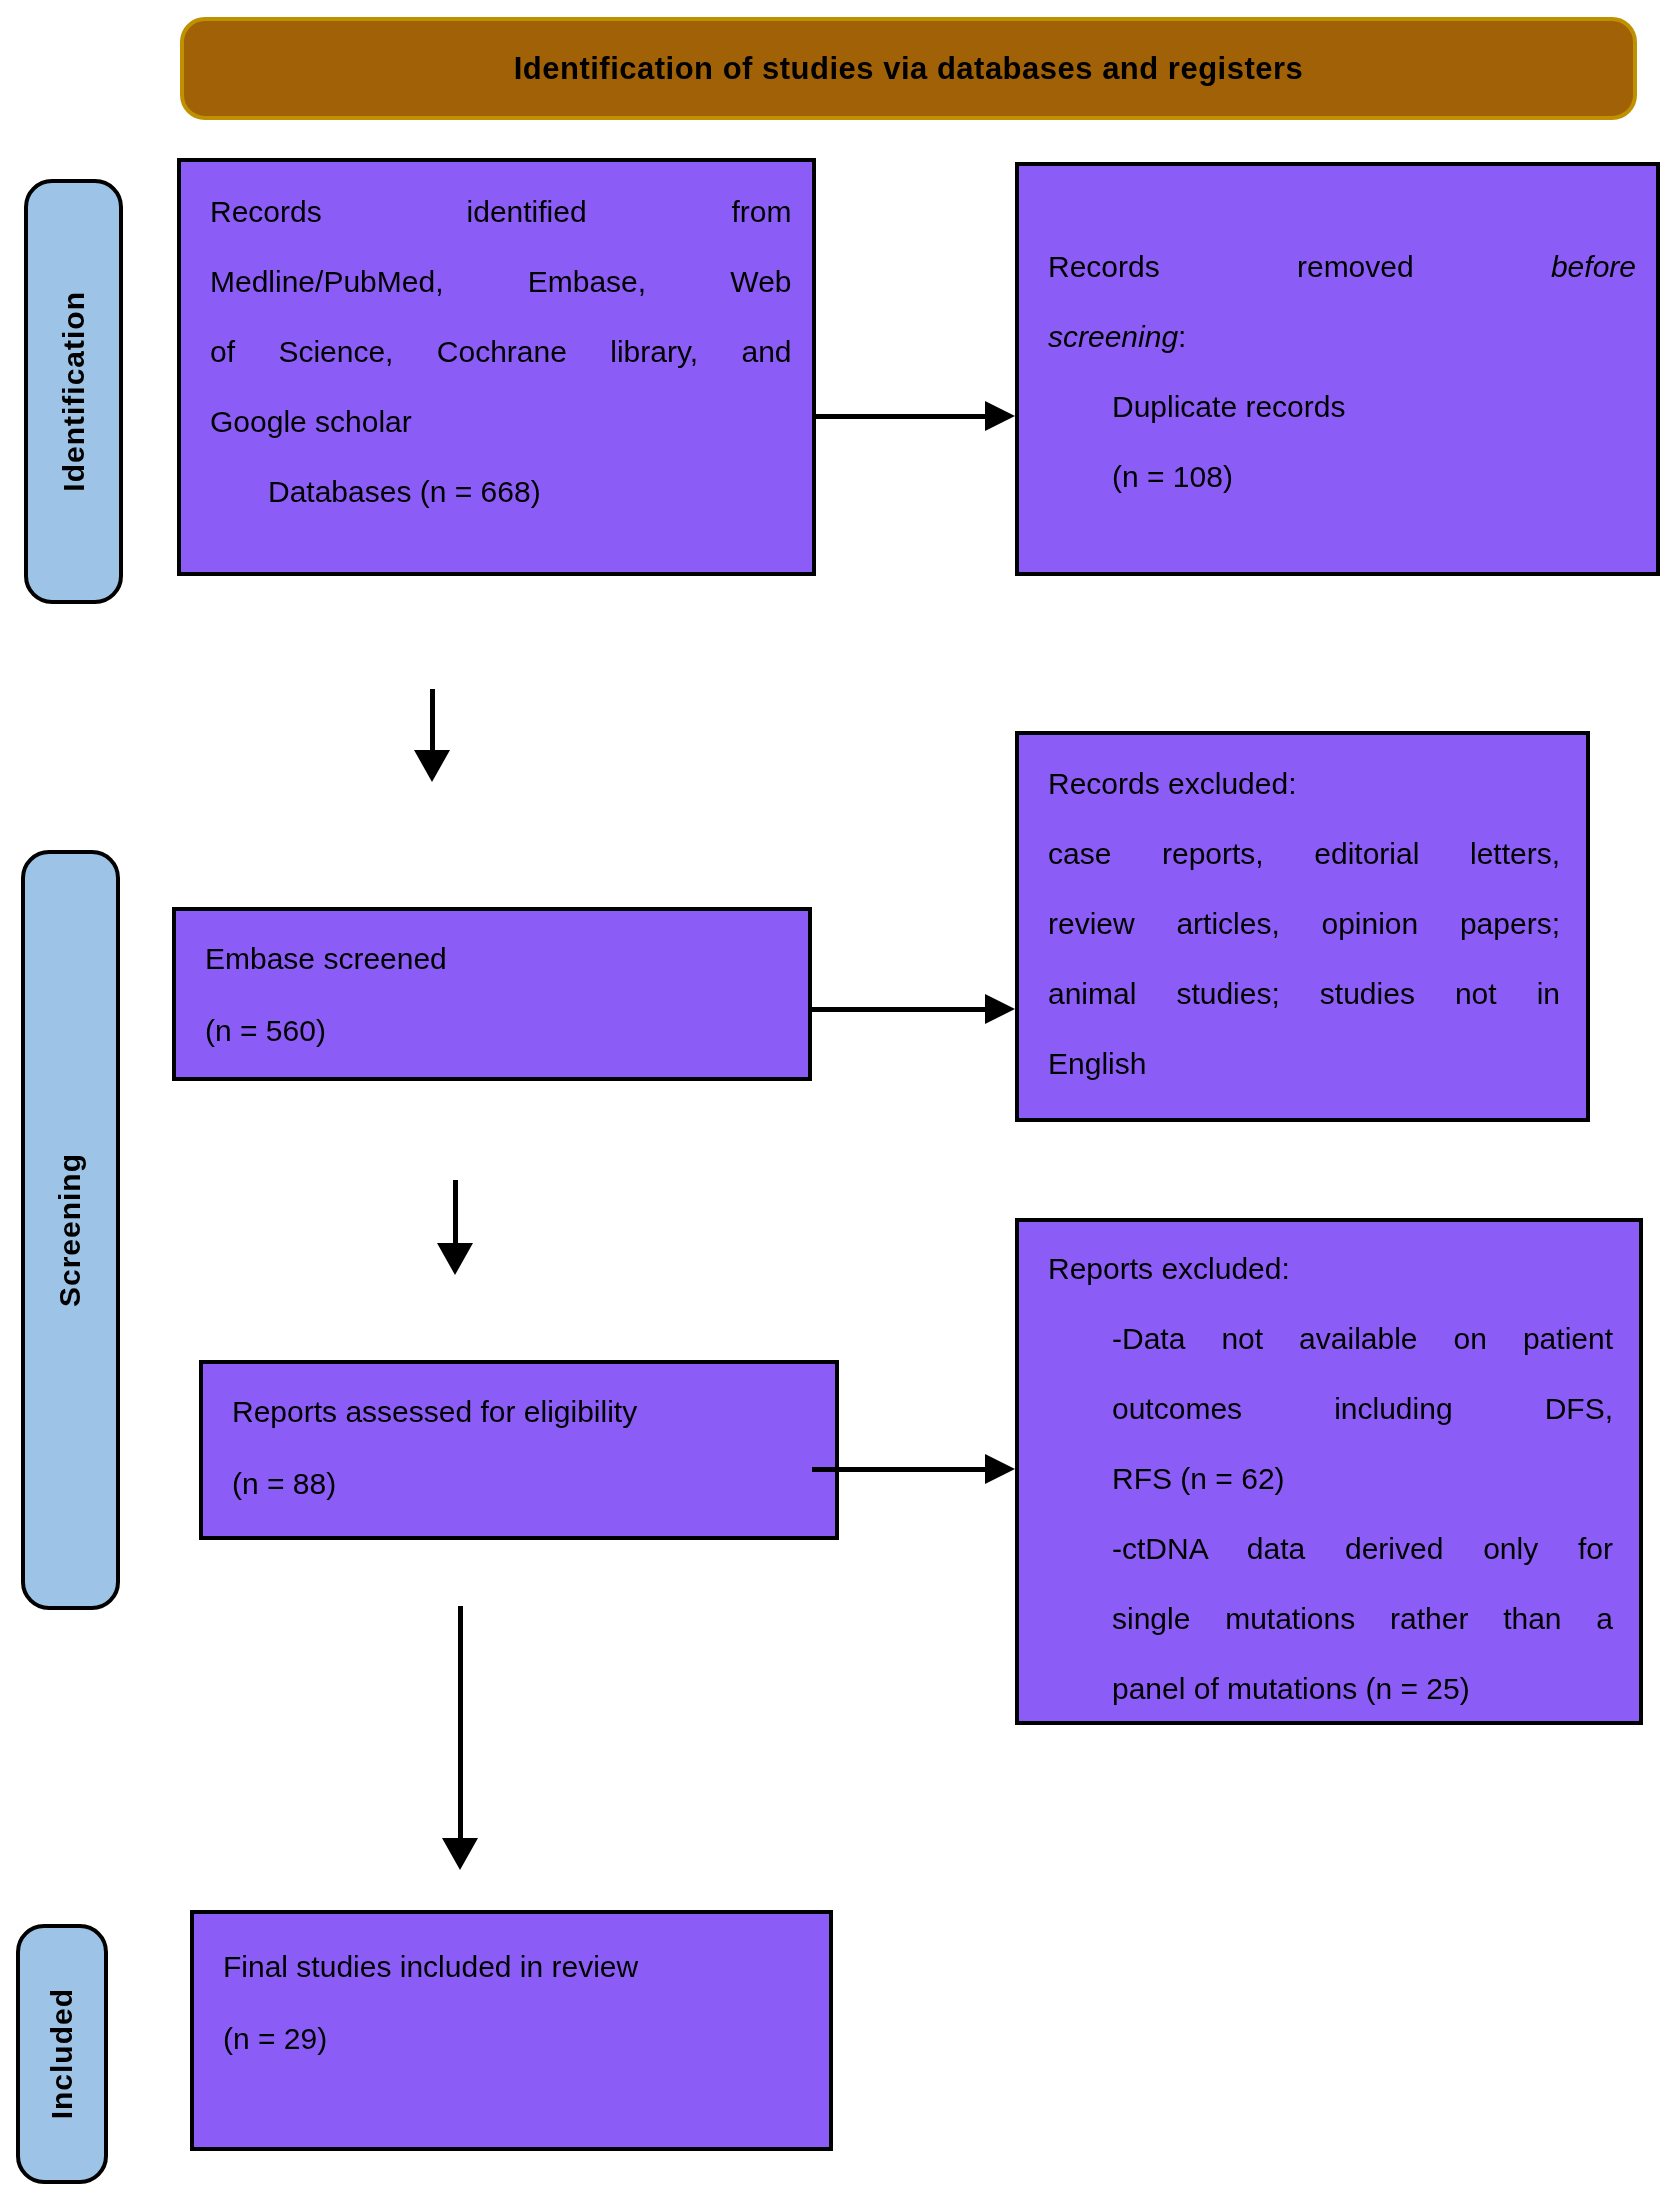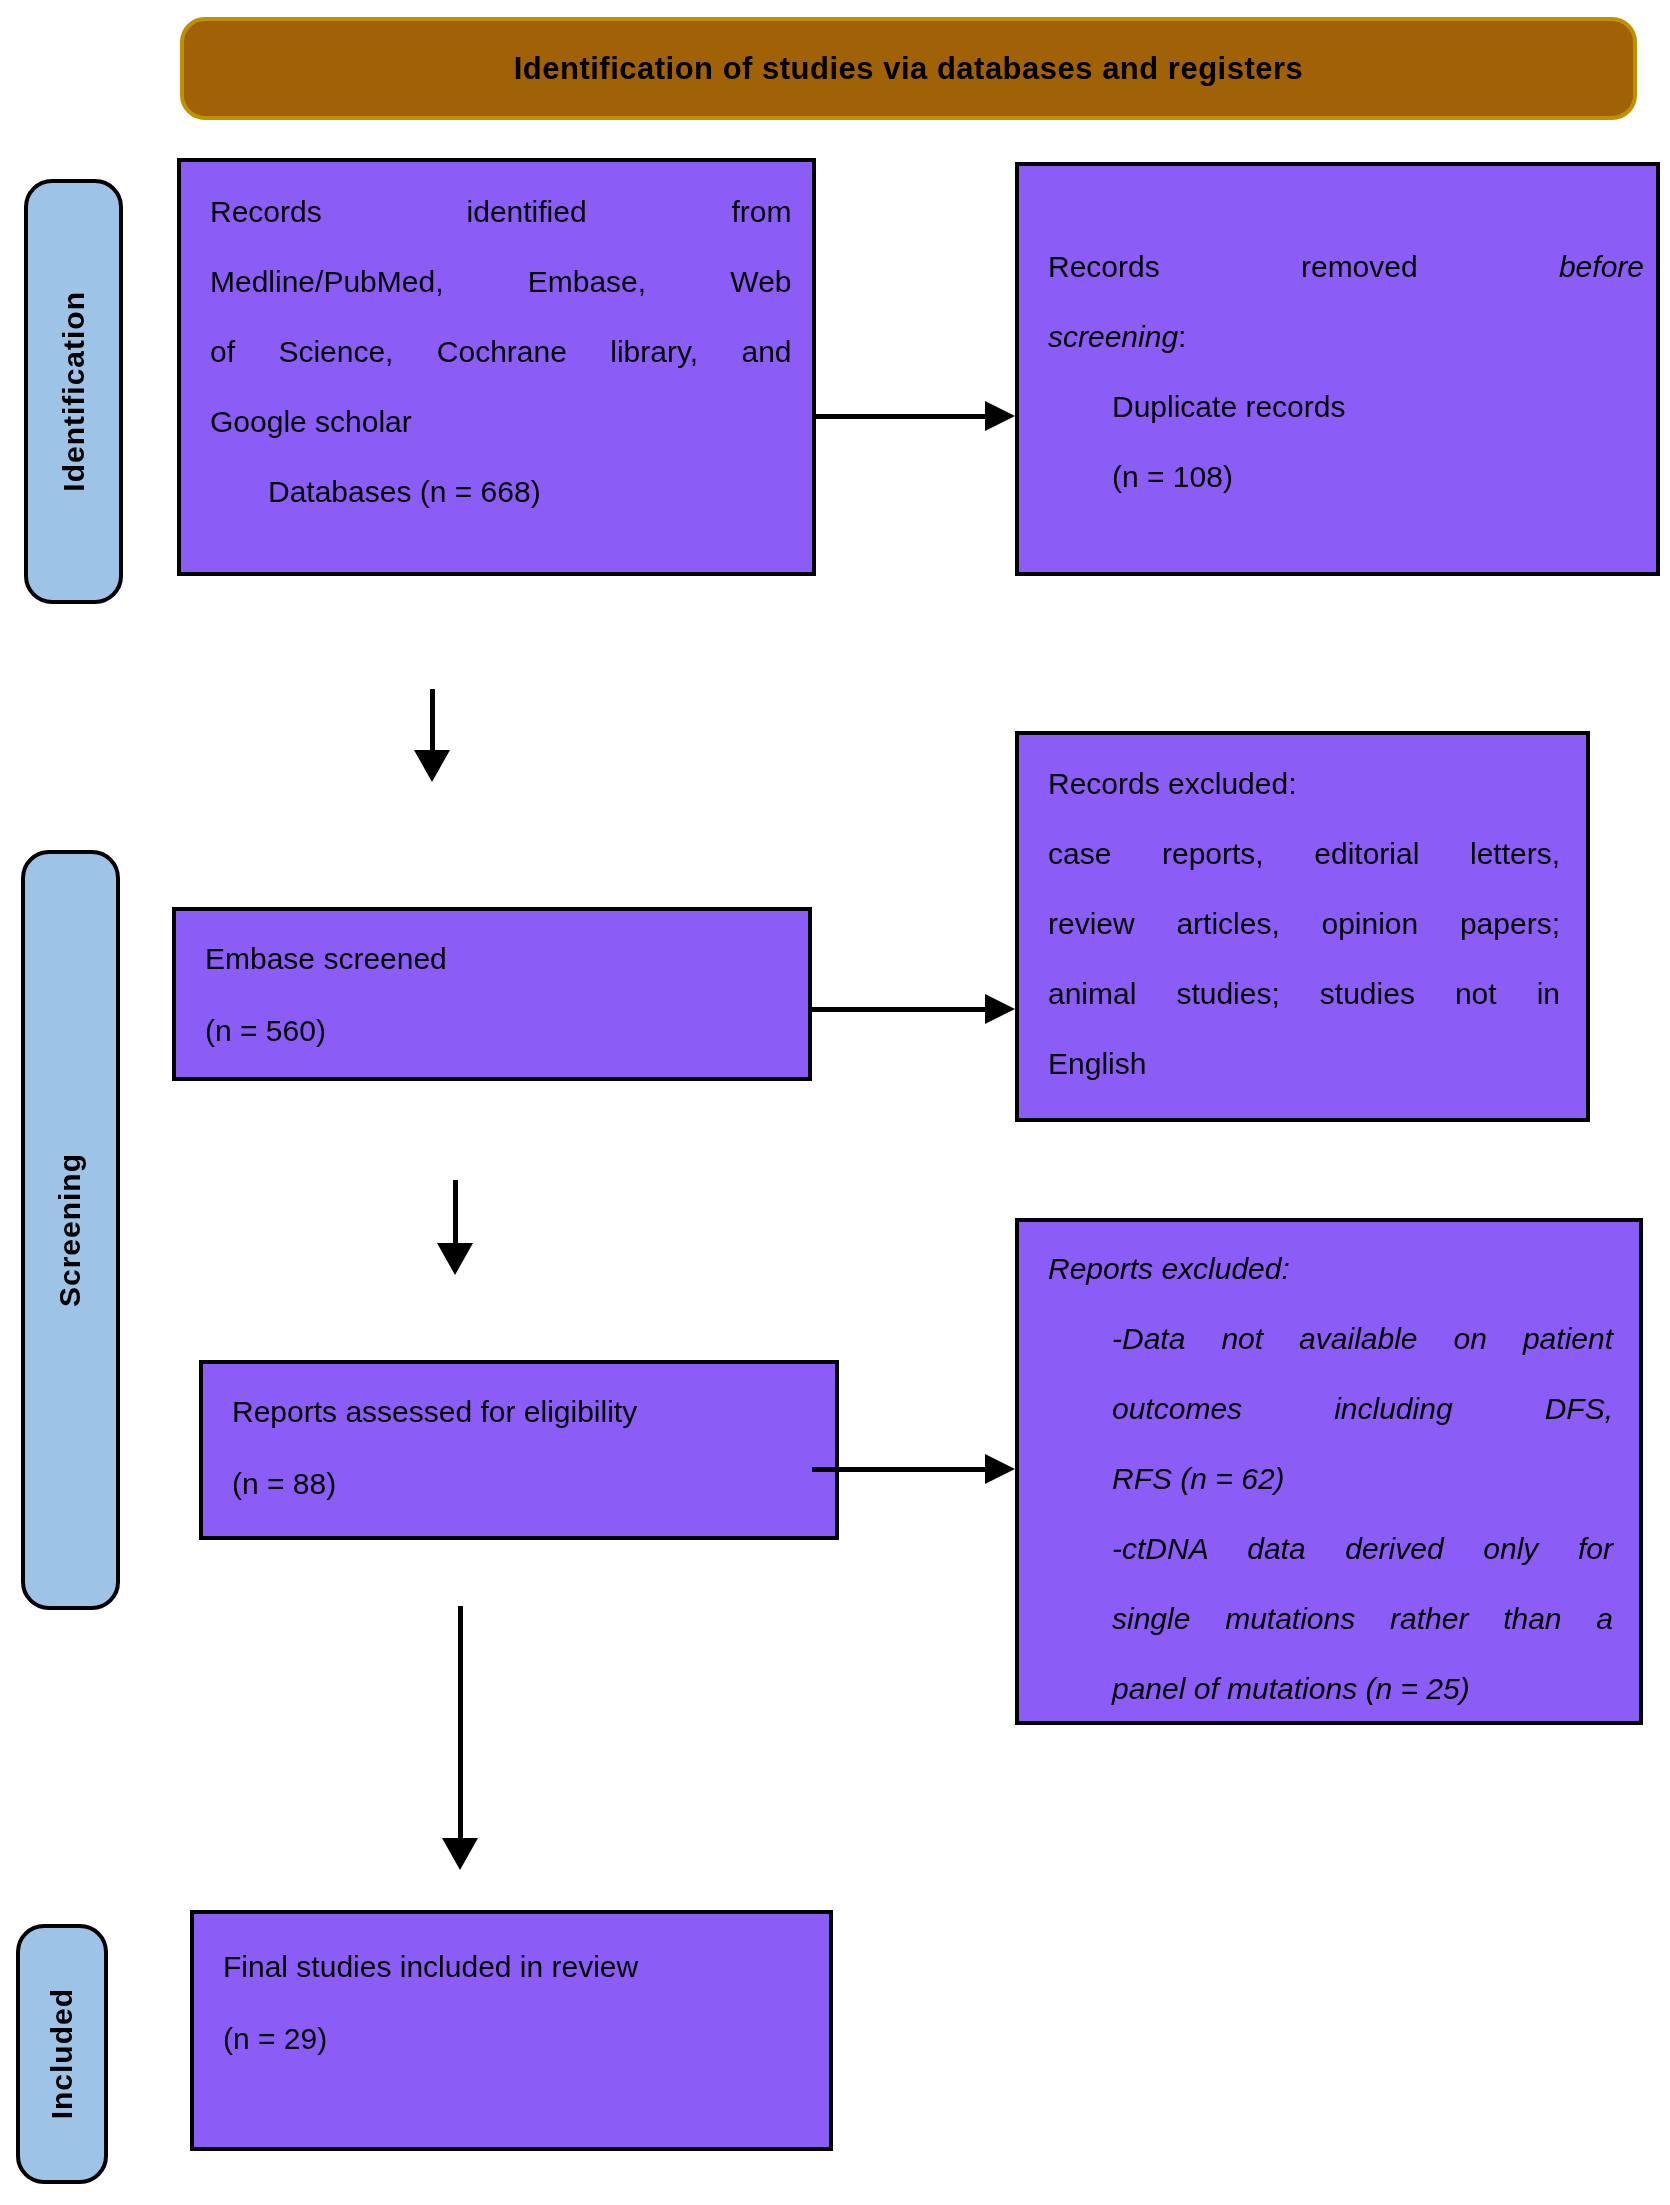--- a/index.html
+++ b/index.html
@@ -55,24 +55,24 @@
   
   .fbox {
     position: absolute;
     box-sizing: border-box;
     background: #8b5cf6;
     border: 4.6px solid #000000;
     font-size: 30px;
     line-height: 70px;
   }
   .box-identified       { left: 177px;  top: 158px;  width: 639px; height: 418px; padding: 15.4px 20.5px 0 29px; }
-  .box-removed          { left: 1015px; top: 162px;  width: 645px; height: 414px; padding: 66px 12px 0 29px; }
+  .box-removed          { left: 1015px; top: 162px;  width: 645px; height: 414px; padding: 66px 20px 0 29px; }
   .box-records-excluded { left: 1015px; top: 731px; width: 575px; height: 391px; padding: 14.4px 26px 0 29px; }
   .box-screened         { left: 172px;  top: 907px; width: 640px; height: 174px; padding: 12.3px 20.5px 0 29px; line-height: 72px; }
-  .box-reports-excluded { left: 1015px; top: 1218px; width: 628px; height: 507px; padding: 12.3px 26px 0 29px; font-style: italic; }
+  .box-reports-excluded { left: 1015px; top: 1218px; width: 628px; height: 507px; padding: 12.3px 26px 0 29px; }
   .box-assessed         { left: 172px;  top: 1360px; width: 640px; height: 180px; padding: 12.3px 20.5px 0 29px; line-height: 72px; margin-left: 27px; }
   .box-final            { left: 178px;  top: 1910px; width: 643px; height: 241px; padding: 17px 20.5px 0 29px; line-height: 72px; margin-left: 12px; }
 
   .jline { text-align: justify; text-align-last: justify; }  
   .lline { text-align: left; }                               
   .indent1 { padding-left: 58px; }                          
   .indent2 { padding-left: 64px; }                          
   .it { font-style: italic; }
 
   

